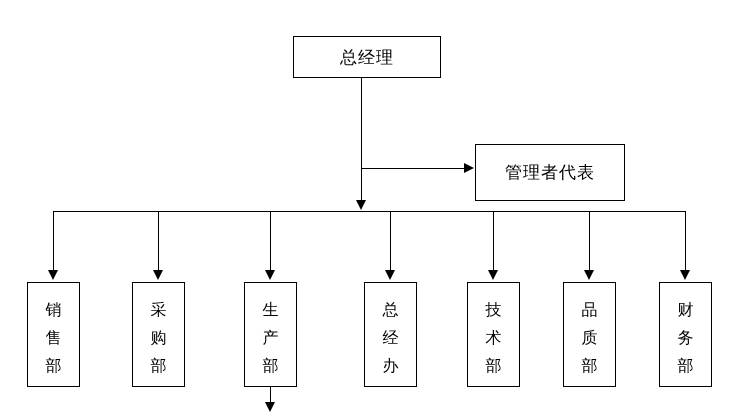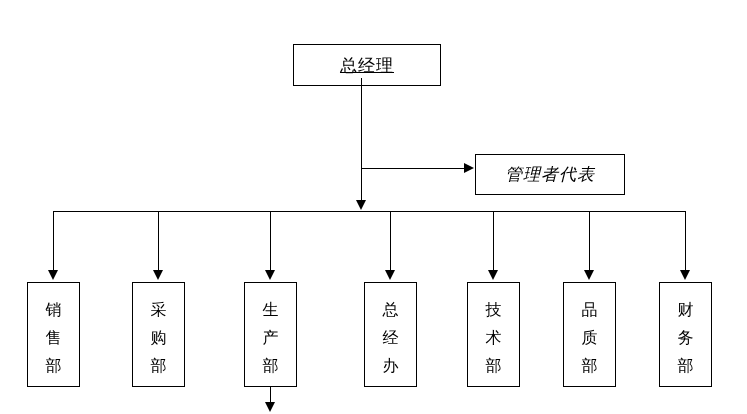--- a/index.html
+++ b/index.html
@@ -64,31 +64,31 @@
     border-top: 5px solid transparent;
     border-bottom: 5px solid transparent;
     border-left: 10px solid #000000;
   }
 </style>
 </head>
 <body>
 
 <div id="canvas">
 
-  <div class="node node-h" style="left:293px; top:44px; width:148px; height:42px;text-decoration:underline;">
+  <div class="node node-h" style="left:293px; top:36px; width:148px; height:42px;">
     <span>总经理</span>
   </div>
 
   <div class="vline" style="left:361px; top:78px; height:123px;"></div>
   <div class="arrow-down" style="left:356px; top:200px;"></div>
 
   <div class="hline" style="left:361px; top:168px; width:103px;"></div>
   <div class="arrow-right" style="left:464px; top:163px;"></div>
 
-  <div class="node node-h" style="left:475px; top:154px; width:150px; height:41px;font-style:italic;">
+  <div class="node node-h" style="left:475px; top:144px; width:150px; height:57px;">
     <span>管理者代表</span>
   </div>
 
   <div class="hline" style="left:53px; top:211px; width:632px;"></div>
 
   <div class="vline" style="left:53px;  top:211px; height:60px;"></div>
   <div class="arrow-down" style="left:48px;  top:270px;"></div>
 
   <div class="vline" style="left:158px; top:211px; height:60px;"></div>
   <div class="arrow-down" style="left:153px; top:270px;"></div>

